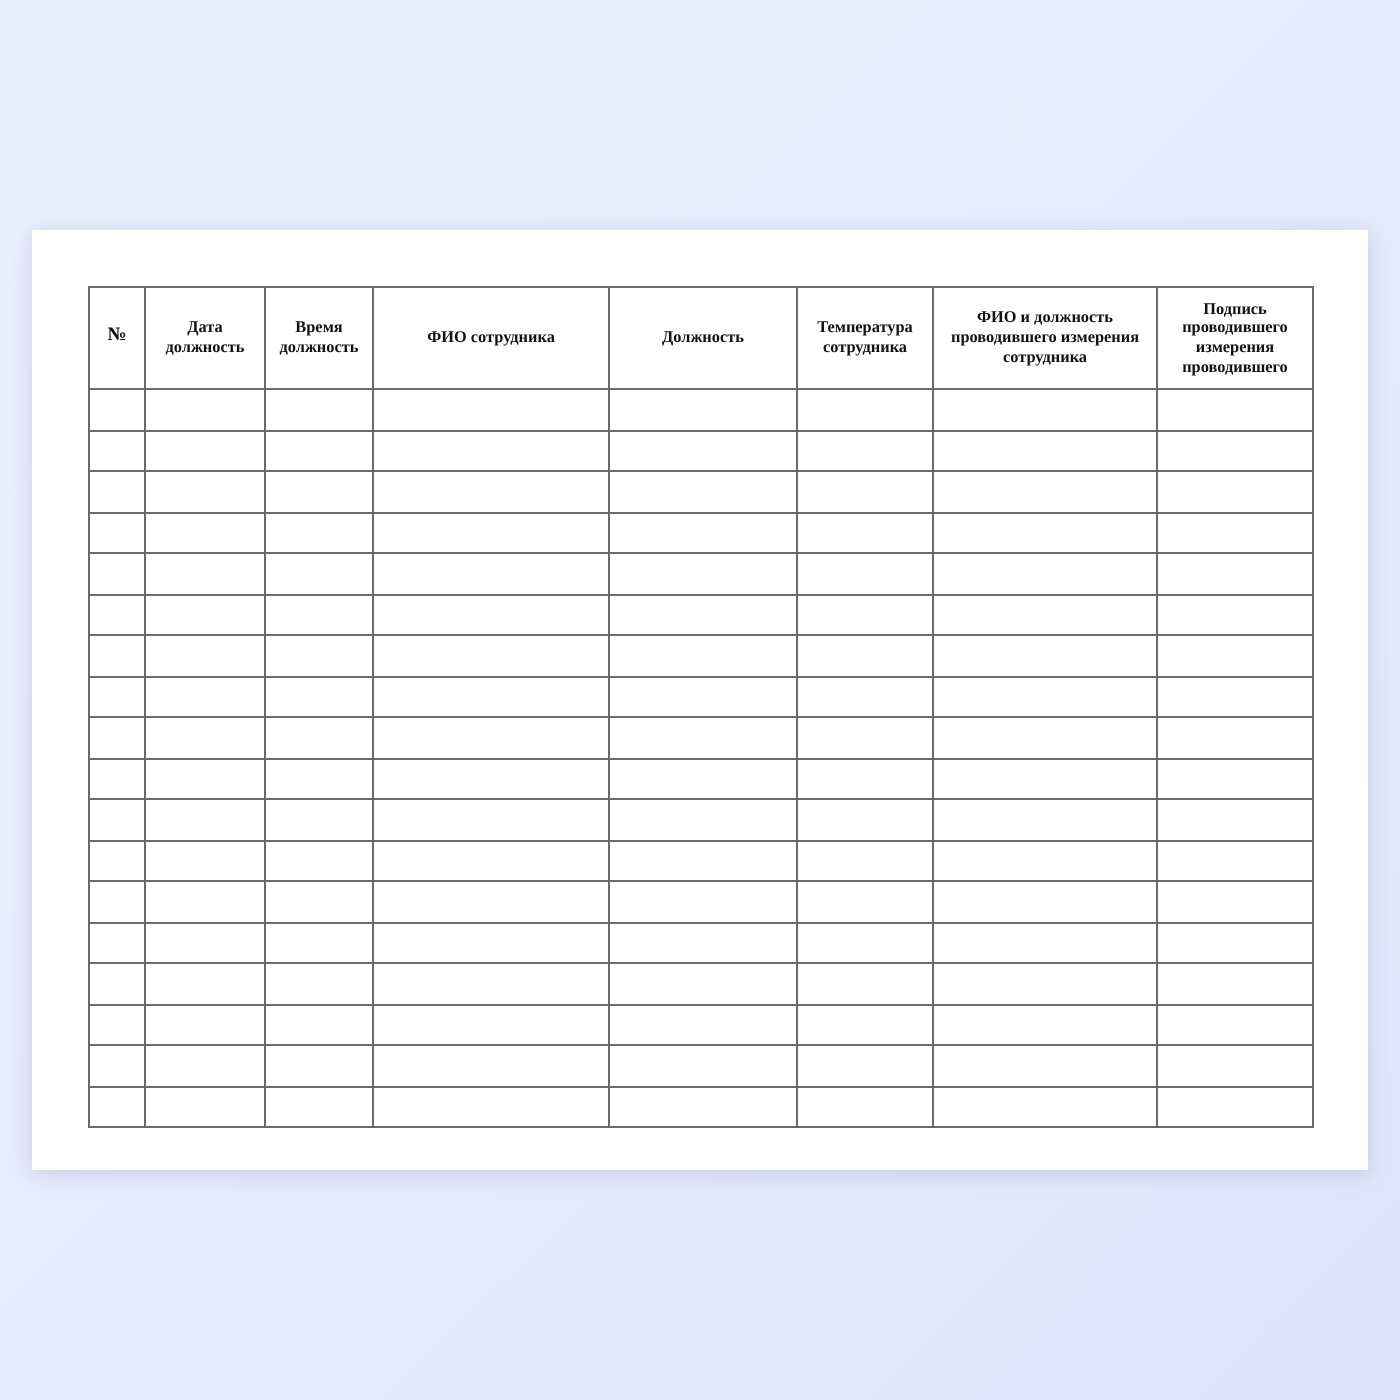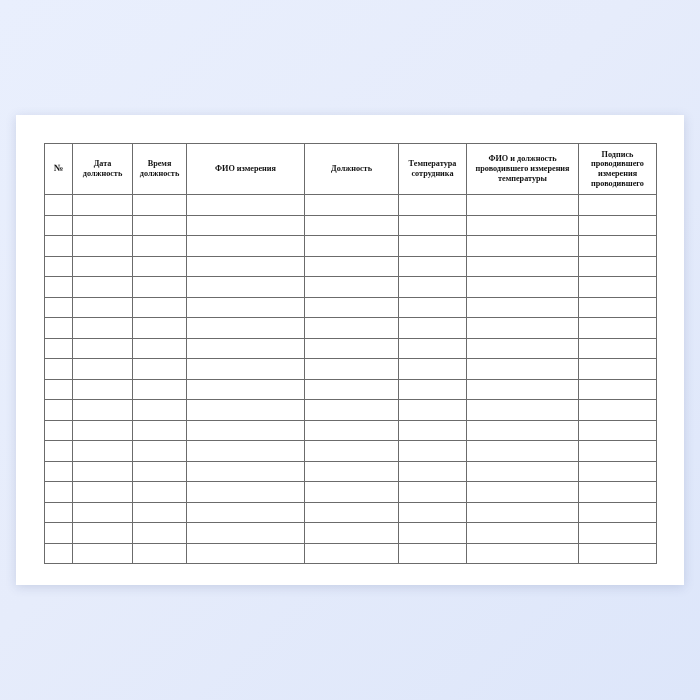--- a/index.html
+++ b/index.html
@@ -89,24 +89,24 @@
           <col class="c-post">
           <col class="c-temp">
           <col class="c-measurer">
           <col class="c-sign">
         </colgroup>
         <thead>
           <tr>
             <th class="num">№</th>
             <th>Дата должность</th>
             <th>Время должность</th>
-            <th>ФИО  измерения</th>
+            <th>ФИО  сотрудника</th>
             <th>Должность</th>
             <th>Температура сотрудника</th>
-            <th class="wide">ФИО и должность проводившего измерения температуры</th>
+            <th class="wide">ФИО и должность проводившего измерения сотрудника</th>
             <th class="wide">Подпись проводившего измерения проводившего</th>
           </tr>
         </thead>
         <tbody id="table-body">
             <tr>
               <td></td>
               <td></td>
               <td></td>
               <td></td>
               <td></td>

